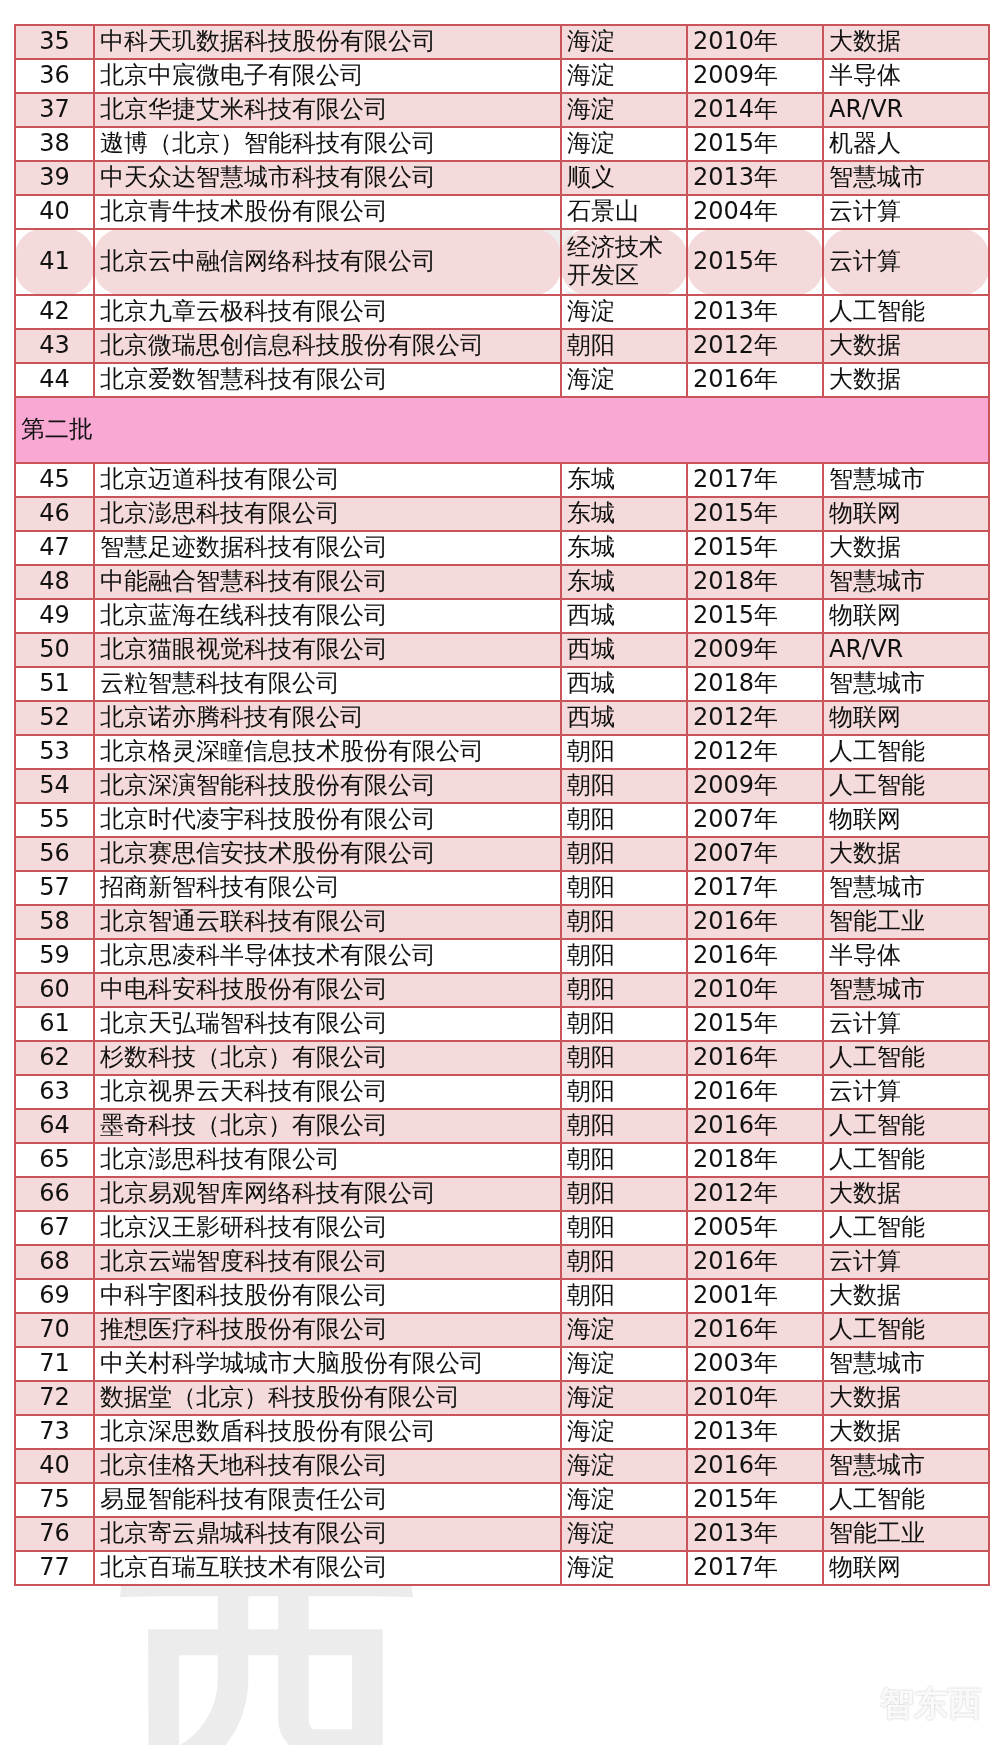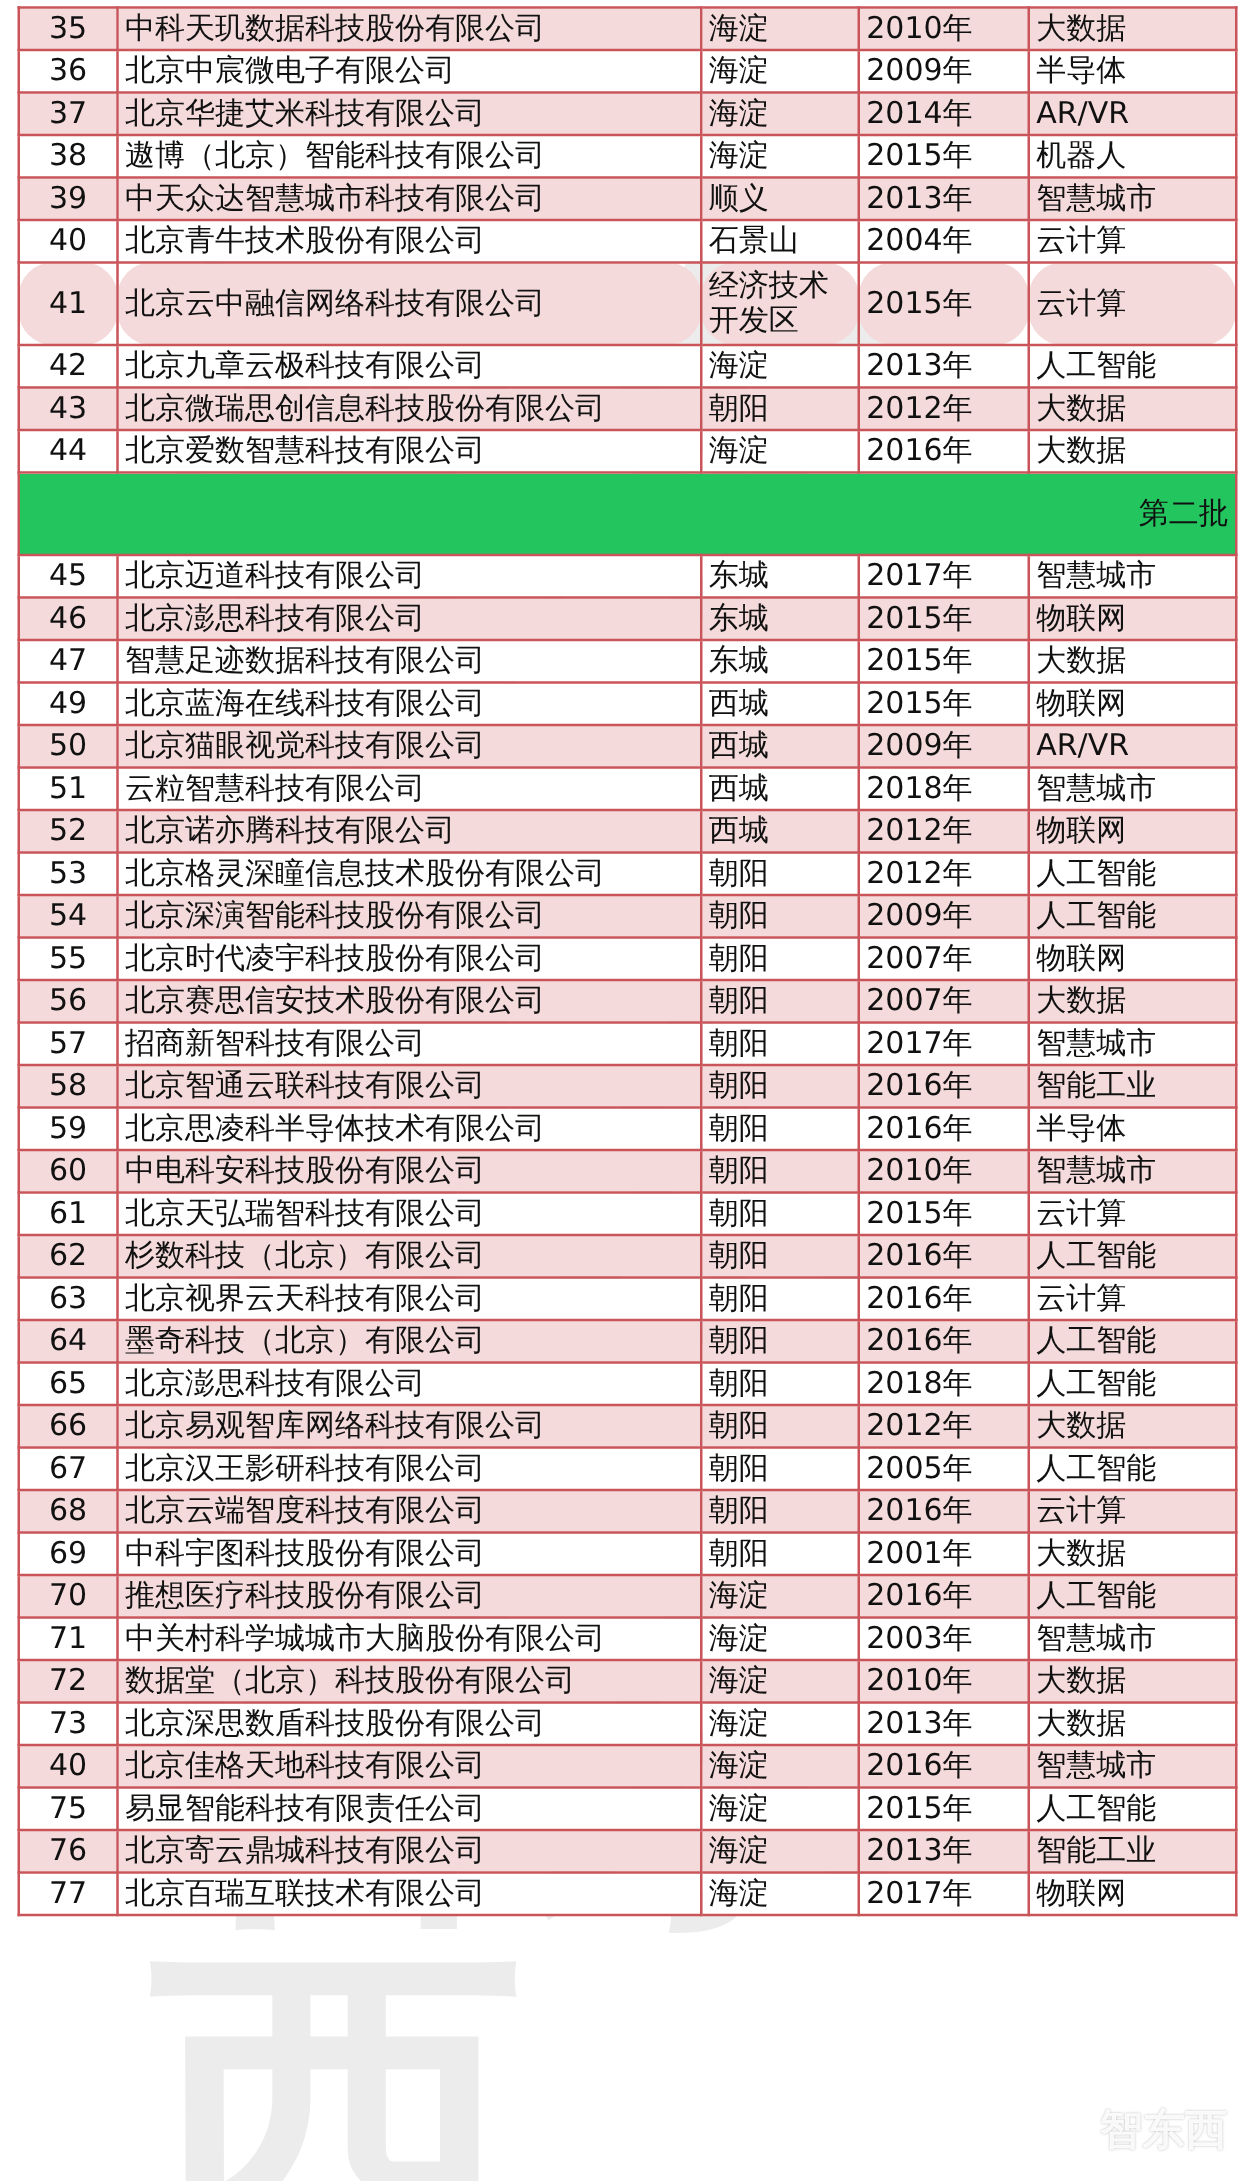--- a/index.html
+++ b/index.html
@@ -1,27 +1,27 @@
 <!DOCTYPE html>
 <html><head>
 <meta charset="utf-8">
 <style>
   html, body { margin: 0; padding: 0; background: #ffffff; }
   body { width: 1000px; height: 1745px; overflow: hidden; position: relative;
          font-family: "DejaVu Sans", "Liberation Sans", sans-serif; }
-  .wrap { position: absolute; left: 14px; top: 5px; width: 974px; }
+  .wrap { position: absolute; left: 14px; top: 24px; width: 974px; }
   table { border-collapse: collapse; width: 974px; table-layout: fixed; }
   td { border: 2.5px solid #c9545a; color: #111; font-size: 24px; line-height: 1.15;
        padding: 0 5px; height: 32px; vertical-align: middle; white-space: nowrap; overflow: hidden; }
   td.no { text-align: center; padding: 0; }
   td.district { white-space: normal; margin-left: 29px; }
   tr.odd td { background: #f4dada; }
   tr.even td { background: #ffffff; }
   tr.tall td { height: 64px; border-radius: 27px; }
-  tr.section td { background: #22c55e; text-align: right; height: 64px; }
+  tr.section td { background: #f9a8d4; text-align: left; height: 64px; }
   col.c1 { width: 79px; } col.c2 { width: 467px; } col.c3 { width: 126px; }
   col.c4 { width: 136px; } col.c5 { width: 166px; }
   .watermark { position: absolute; pointer-events: none; color: rgba(150,150,150,0.18);
                font-size: 300px; font-weight: bold; line-height: 1; }
   .wm1 { left: 120px; top: 200px; }
   .wm2 { left: 120px; top: 780px; }
   .wm3 { left: 120px; top: 1250px; }
   .corner-logo { position: absolute; right: 18px; bottom: 18px; color: rgba(255,255,255,0.9);
                  font-size: 34px; font-weight: bold; text-shadow: 0 0 2px #bbb; }
 </style>
@@ -129,20 +129,27 @@
           <td>2015年</td>
           <td>物联网</td>
         </tr>
         <tr class="even">
           <td class="no">47</td>
           <td>智慧足迹数据科技有限公司</td>
           <td class="district">东城</td>
           <td>2015年</td>
           <td>大数据</td>
         </tr>
+        <tr class="odd">
+          <td class="no">48</td>
+          <td>中能融合智慧科技有限公司</td>
+          <td class="district">东城</td>
+          <td>2018年</td>
+          <td>智慧城市</td>
+        </tr>
         <tr class="even">
           <td class="no">49</td>
           <td>北京蓝海在线科技有限公司</td>
           <td class="district">西城</td>
           <td>2015年</td>
           <td>物联网</td>
         </tr>
         <tr class="odd">
           <td class="no">50</td>
           <td>北京猫眼视觉科技有限公司</td>

